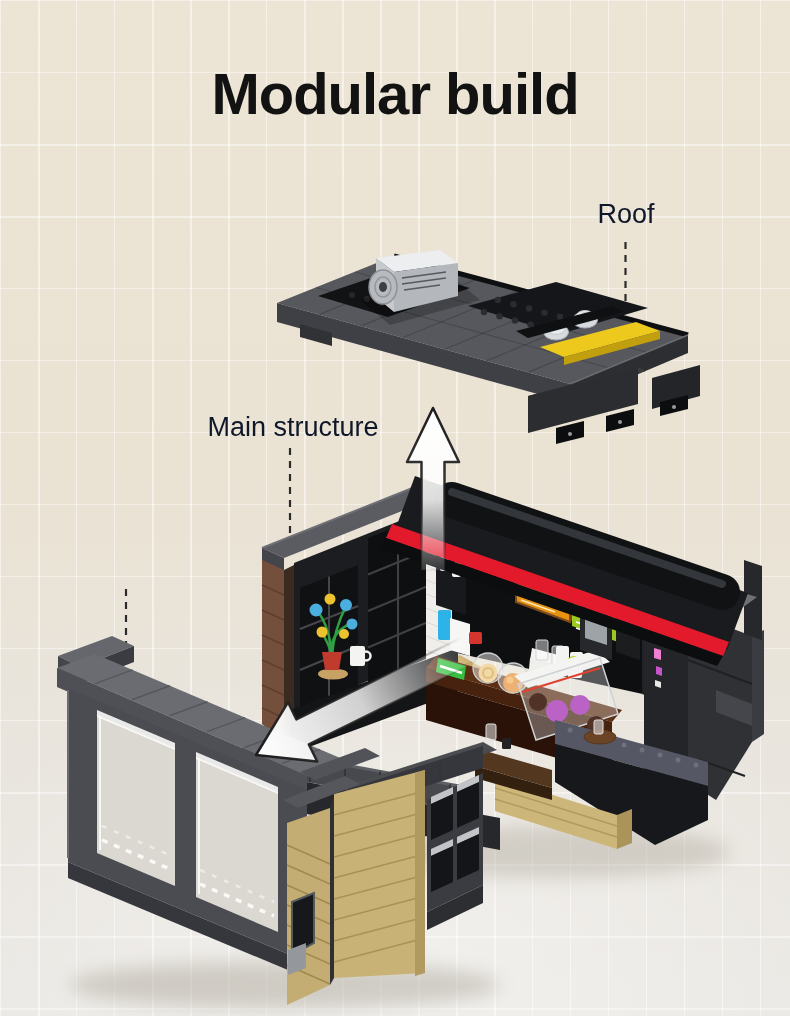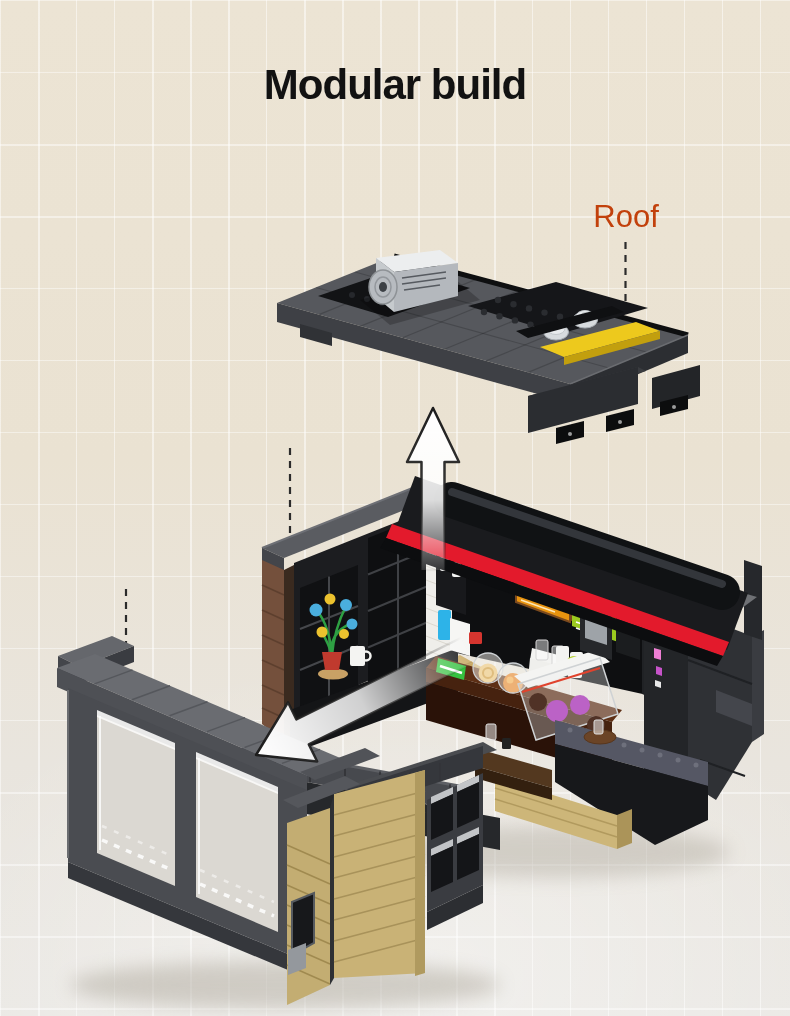--- a/index.html
+++ b/index.html
@@ -11,39 +11,40 @@
     position:absolute;inset:0;
     background:
       repeating-linear-gradient(to right, rgba(255,255,255,.5) 0 1.5px, transparent 1.5px 38px),
       repeating-linear-gradient(to bottom, rgba(255,255,255,.45) 0 1.5px, transparent 1.5px 72px),
       radial-gradient(90% 45% at 50% 96%, rgba(255,255,255,.38), rgba(255,255,255,0) 70%),
       linear-gradient(to bottom,#ece4d4 0%,#eae2d2 45%,#e9e5de 75%,#eae8e4 100%);
   }
   svg.scene{position:absolute;inset:0;z-index:1;}
   .title{
     position:absolute;left:0;right:0;top:62px;margin:0;z-index:2;
-    text-align:center;font-weight:700;font-size:42px;line-height:1.1;
+    text-align:center;font-weight:700;font-size:58px;line-height:1.1;
     letter-spacing:-1px;color:#121212;
   }
   .label{
     position:absolute;z-index:2;transform:translateX(-50%);
-    font-size:31px;font-weight:400;color:#c2410c;white-space:nowrap;
+    font-size:27px;font-weight:400;color:#0f172a;white-space:nowrap;
   }
   .label-roof{left:626px;top:199px;}
   .label-main{left:293px;top:412px;}
   .label-back{left:126px;top:549px;}
 </style>
 </head>
 <body>
 
 <div class="stage">
   <div class="bg"></div>
 
   <h1 class="title">Modular build</h1>
   <div class="label label-roof">Roof</div>
+  <div class="label label-main">Main structure</div>
 
   <svg class="scene" width="790" height="1016" viewBox="0 0 790 1016">
     <defs>
       <filter id="soft" x="-60%" y="-60%" width="220%" height="220%">
           <feGaussianBlur stdDeviation="9"></feGaussianBlur>
         </filter>
       <linearGradient id="upFill" gradientUnits="userSpaceOnUse" x1="0" y1="408" x2="0" y2="575">
         <stop offset="0" stop-color="#ffffff" stop-opacity="1"></stop>
         <stop offset="0.55" stop-color="#ffffff" stop-opacity="0.85"></stop>
         <stop offset="1" stop-color="#ffffff" stop-opacity="0.12"></stop>

